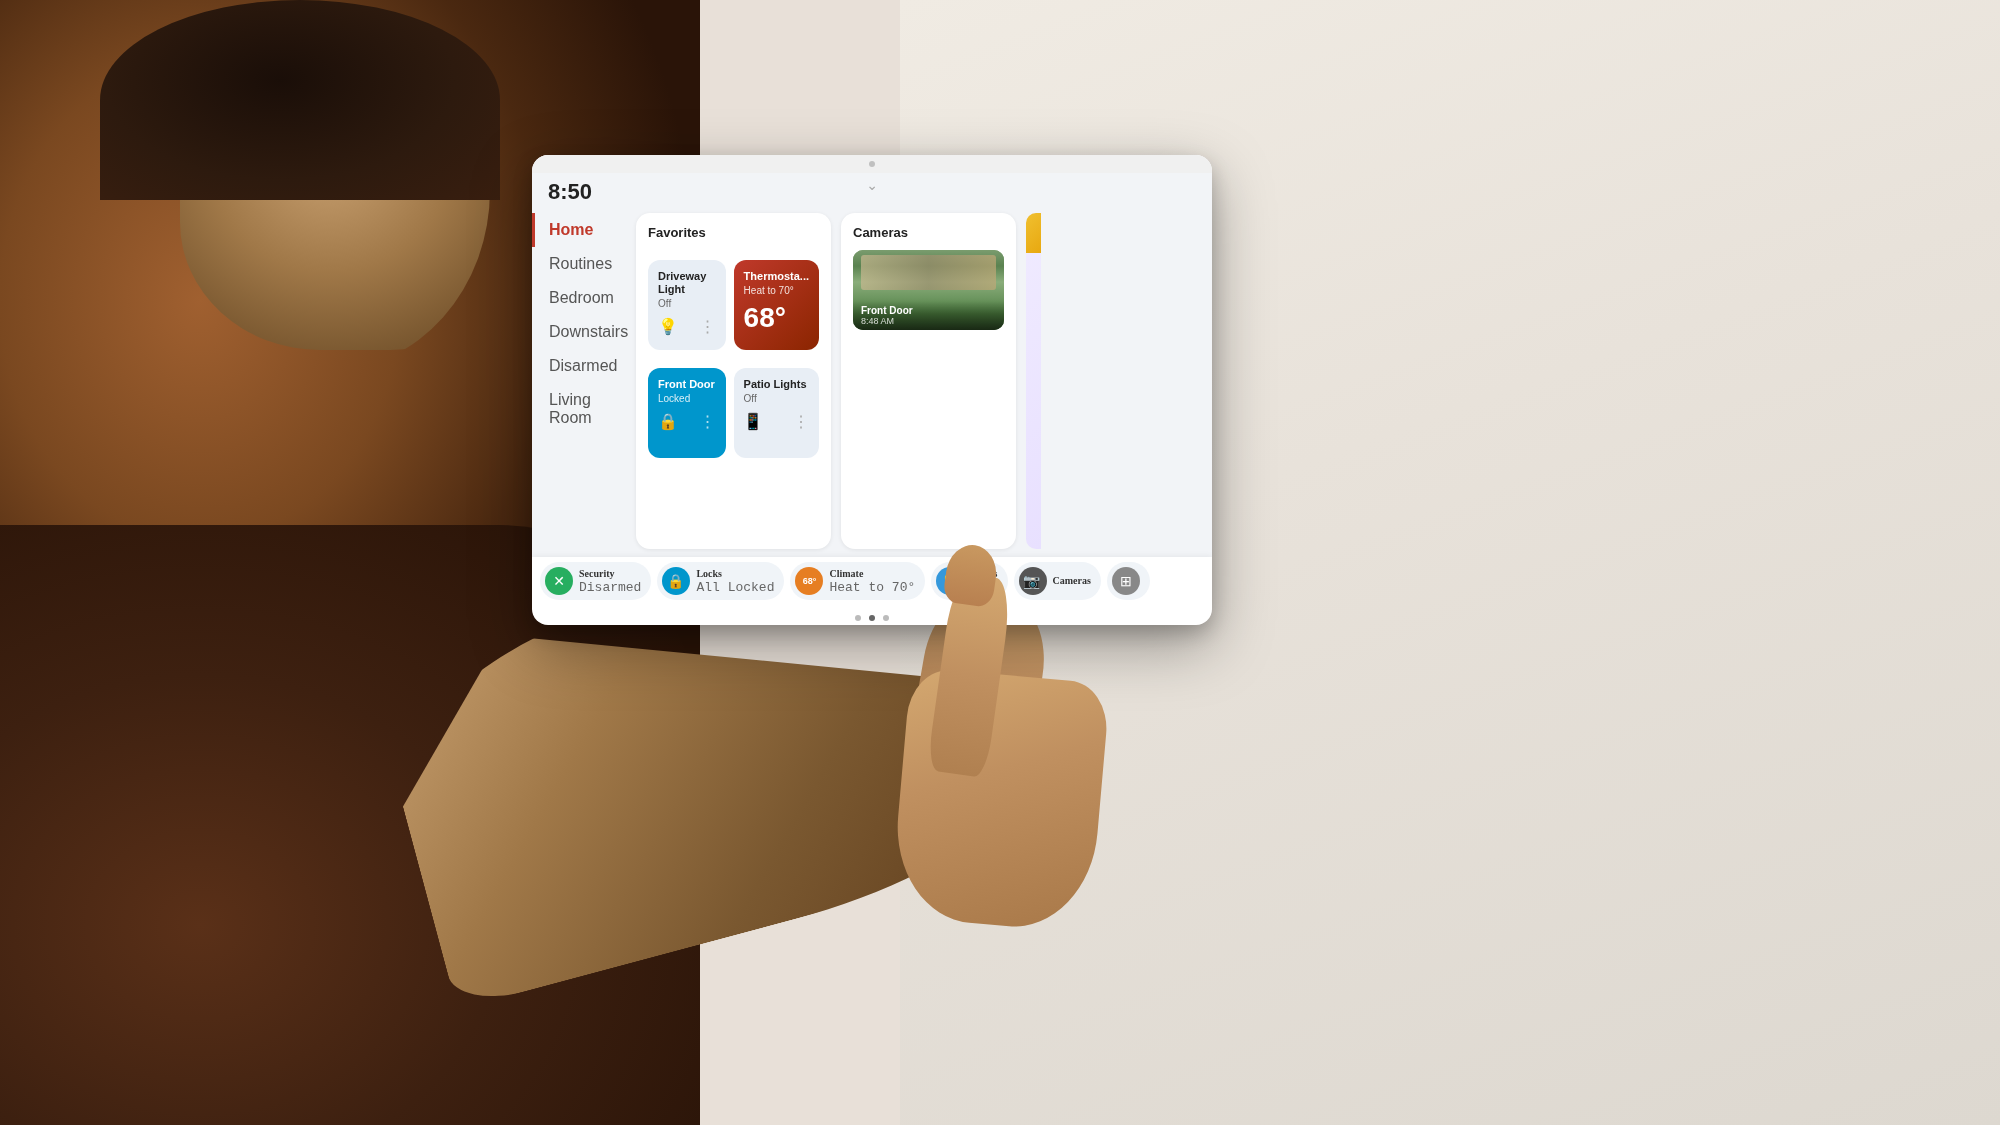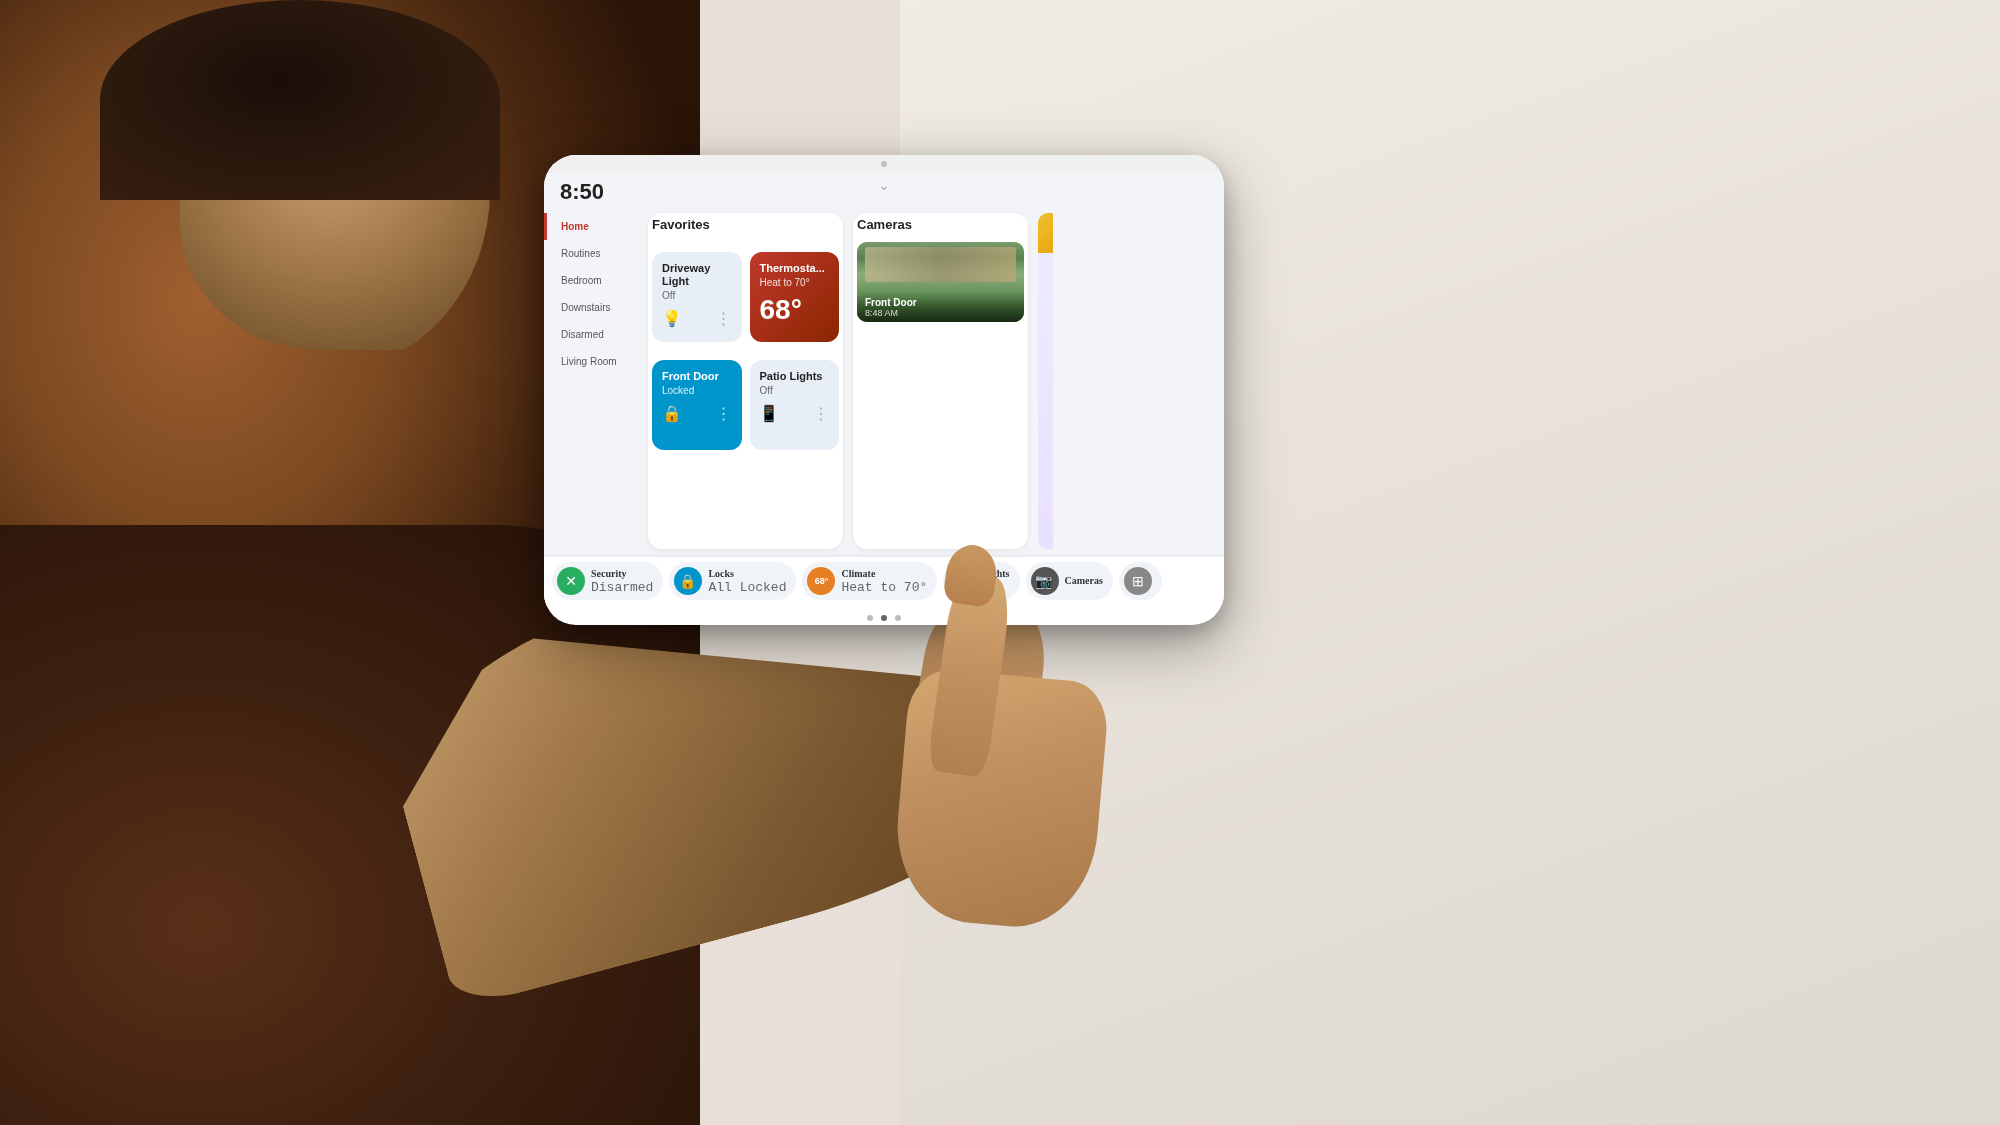--- a/index.html
+++ b/index.html
@@ -19,25 +19,25 @@
       width: 55%;
       height: 100%;
       background: linear-gradient(160deg, #f0ebe3 0%, #e8e2da 40%, #ddd8d0 100%);
       z-index: 1;
     }
 
     
     .tablet {
       position: absolute;
       top: 155px;
-      left: 544px;
+      left: 532px;
       width: 680px;
       height: 470px;
       background: #ffffff;
-      border-radius: 32px;
+      border-radius: 16px;
       box-shadow: 0 20px 60px rgba(0,0,0,0.35), 0 8px 20px rgba(0,0,0,0.2);
       z-index: 10;
       overflow: hidden;
     }
 
     .tablet-top-bar {
       position: absolute;
       top: 0; left: 0; right: 0;
       height: 18px;
       background: #f0f0f0;
@@ -85,37 +85,37 @@
     
     .sidebar {
       width: 100px;
       background: #f2f4f7;
       padding: 8px 0;
       flex-shrink: 0;
     }
 
     .sidebar-item {
       padding: 8px 14px;
-      font-size: 10px;
+      font-size: 16px;
       color: #555;
       cursor: pointer;
       border-left: 3px solid transparent;
     }
 
     .sidebar-item.active {
       color: #c0392b;
       border-left: 3px solid #c0392b;
       font-weight: 600;
     }
 
     
     .panel {
       background: white;
       border-radius: 14px;
-      padding: 4px;
+      padding: 12px;
       box-shadow: 0 1px 4px rgba(0,0,0,0.08);
     }
 
     .panel-title {
       font-size: 13px;
       font-weight: 600;
       color: #222;
       margin-bottom: 10px;
     }
 

